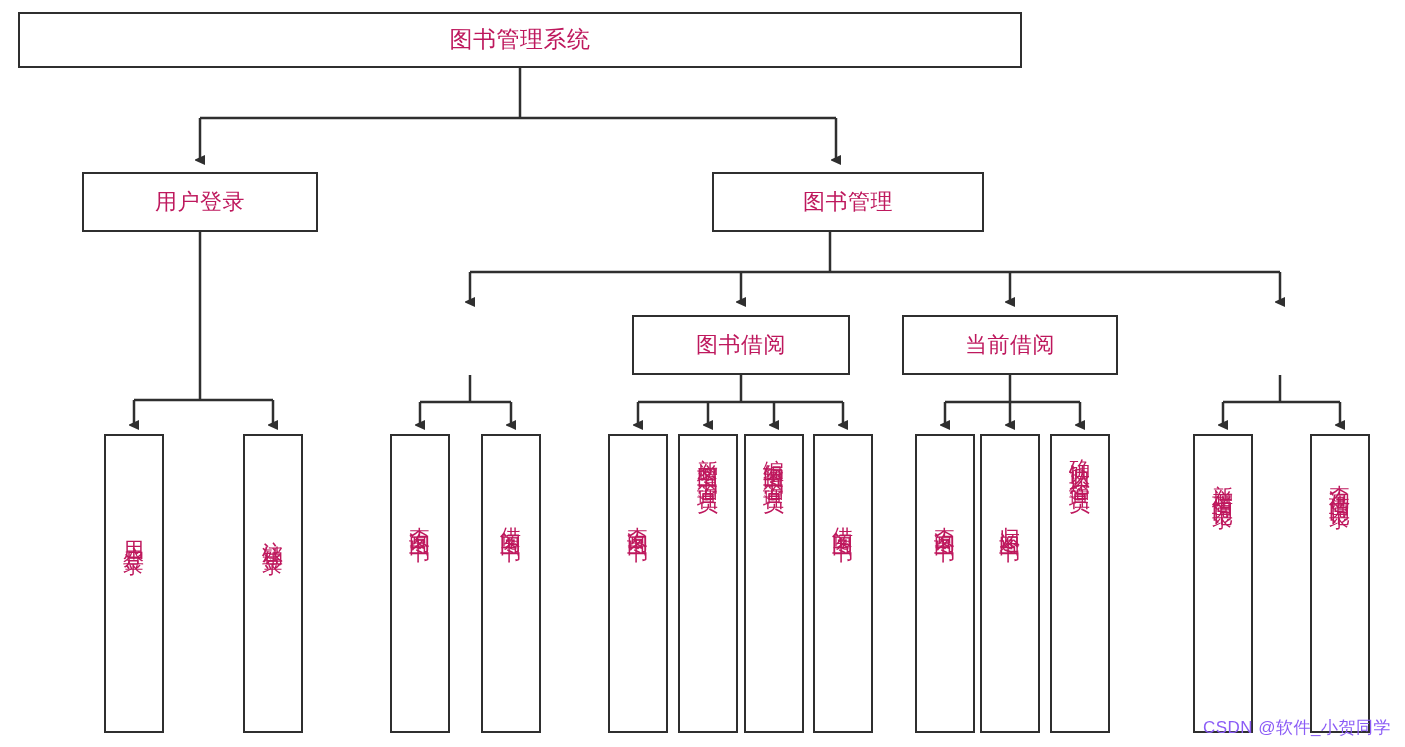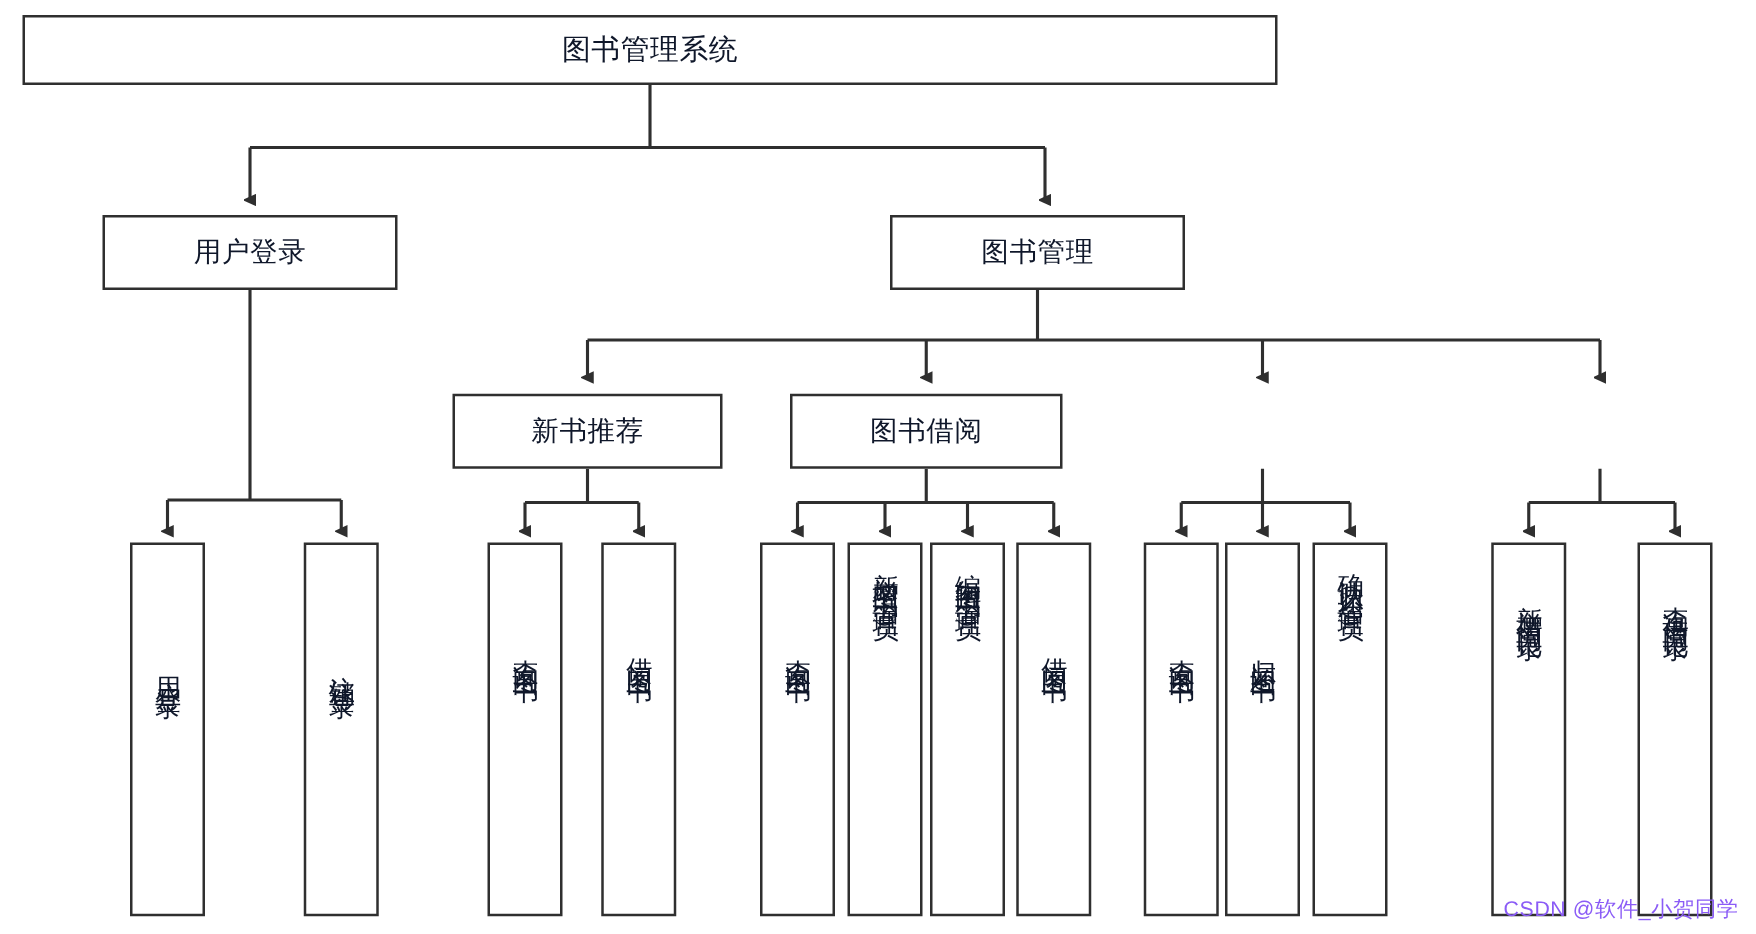--- a/index.html
+++ b/index.html
@@ -26,21 +26,21 @@
     pointer-events: none;
   }
   .node {
     position: absolute;
     box-sizing: border-box;
     border: 2.5px solid #2f2f2f;
     background: #ffffff;
     display: flex;
     align-items: center;
     justify-content: center;
-    color: #0f172a;
+    color: #be185d;
   }
   .node .label {
     display: block;
     text-align: center;
     line-height: 1.18;
     letter-spacing: 0.5px;
   }
   
   .node.horiz .label {
     font-size: 22px;
@@ -128,29 +128,29 @@
     </g>
   </svg>
 
   <div class="node horiz root" style="left:18px; top:12px; width:1004px; height:56px;">
     <span class="label">图书管理系统</span>
   </div>
 
   <div class="node horiz" style="left:82px; top:172px; width:236px; height:60px;">
     <span class="label">用户登录</span>
   </div>
-  <div class="node horiz" style="left:712px; top:172px; width:236px; height:60px;">
+  <div class="node horiz" style="left:712px; top:172px; width:272px; height:60px;">
     <span class="label">图书管理</span>
   </div>
 
-  <div class="node horiz" style="left:362px; top:315px; width:216px; height:60px;">
-    <span class="label">新书推荐</span>
-  </div>
   <div class="node horiz" style="left:632px; top:315px; width:218px; height:60px;">
     <span class="label">图书借阅</span>
+  </div>
+  <div class="node horiz" style="left:902px; top:315px; width:216px; height:60px;">
+    <span class="label">当前借阅</span>
   </div>
 
   <div class="node vert" style="left:104px; top:434px; width:60px; height:299px; padding-top:88px;">
     <span class="label">用户登录</span>
   </div>
   <div class="node vert" style="left:243px; top:434px; width:60px; height:299px; padding-top:88px;">
     <span class="label">注销登录</span>
   </div>
 
   <div class="node vert" style="left:390px; top:434px; width:60px; height:299px; padding-top:74px;">

